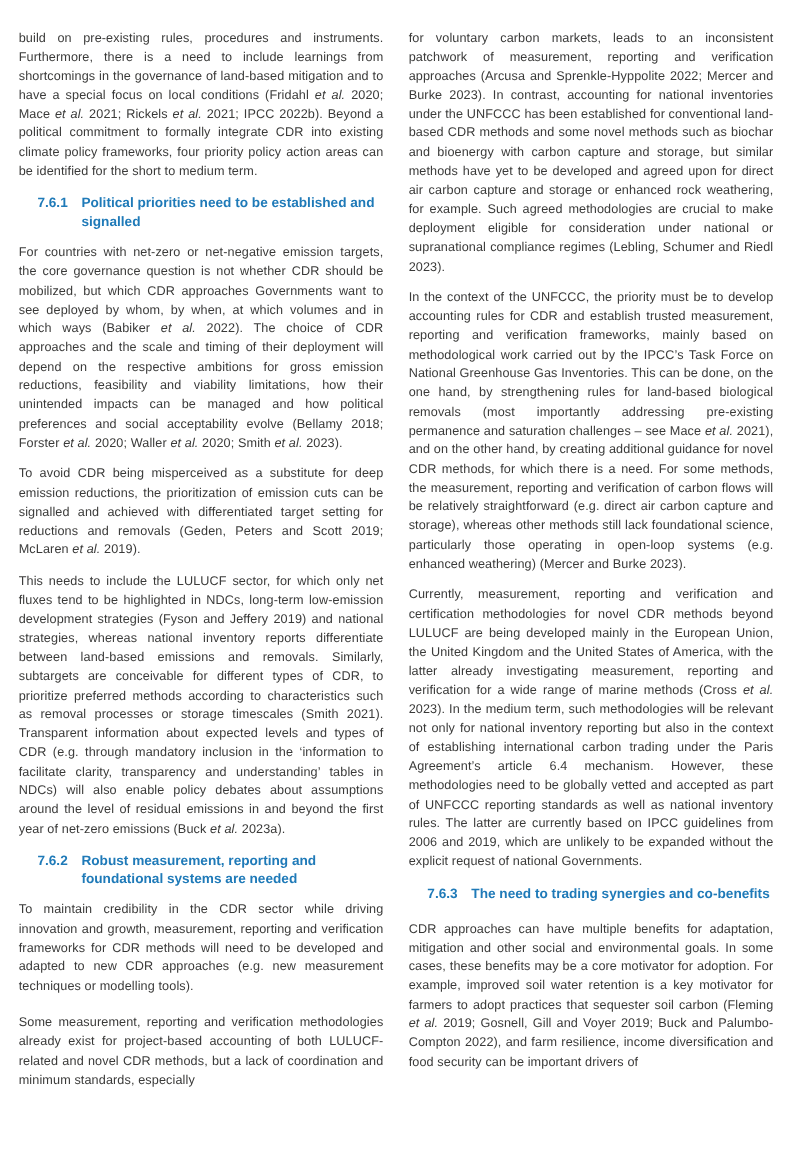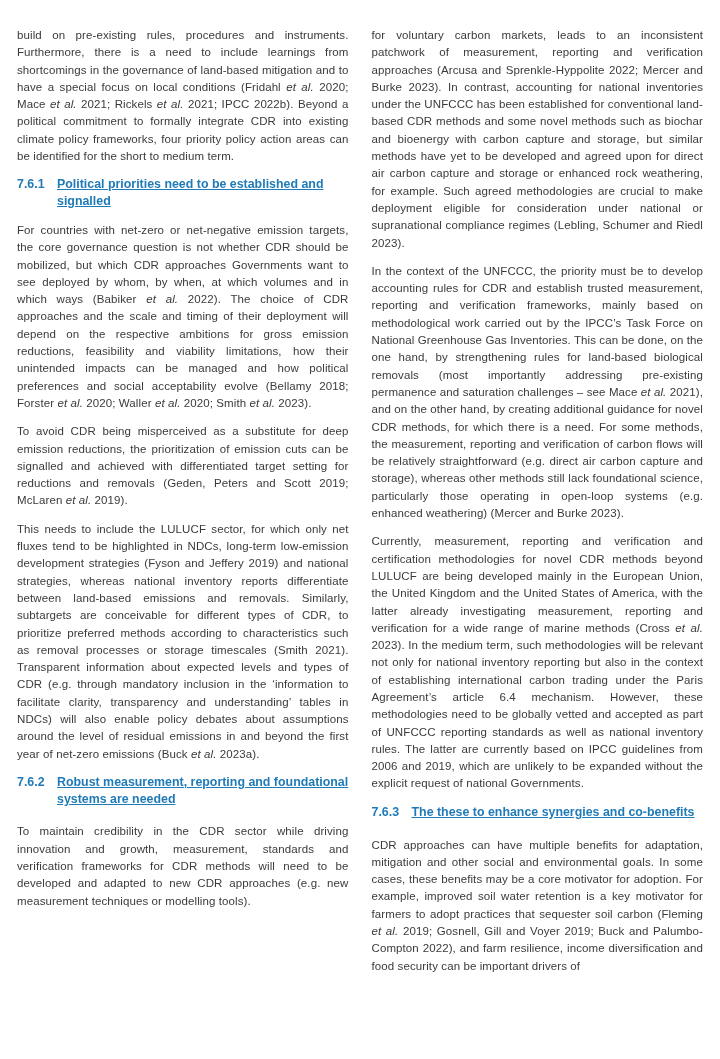--- a/index.html
+++ b/index.html
@@ -37,48 +37,49 @@
     display: flex;
     margin: 7px 0 12px 0;
     font-size: 12.4px;
     line-height: 16.8px;
     font-weight: bold;
     color: var(--heading-color, #1f7ab8);
     text-align: left;
   }
   .heading .num {
     flex: 0 0 40px;
+    margin-left: 17px;
   }
   .heading .htext {
     flex: 1 1 auto;
-    text-decoration: underline;
   }
 </style>
 </head>
 <body style="background: rgb(255, 255, 255);">
 
 <div class="page">
   <div class="column">
       <p class="para">build on pre-existing rules, procedures and instruments. Furthermore, there is a need to include learnings from shortcomings in the governance of land-based mitigation and to have a special focus on local conditions (Fridahl <i>et al.</i> 2020; Mace <i>et al.</i> 2021; Rickels <i>et al.</i> 2021; IPCC 2022b). Beyond a political commitment to formally integrate CDR into existing climate policy frameworks, four priority policy action areas can be identified for the short to medium term.</p>
       <div class="heading">
         <span class="num">7.6.1</span>
         <span class="htext">Political priorities need to be established and signalled</span>
       </div>
       <p class="para">For countries with net-zero or net-negative emission targets, the core governance question is not whether CDR should be mobilized, but which CDR approaches Governments want to see deployed by whom, by when, at which volumes and in which ways (Babiker <i>et al.</i> 2022). The choice of CDR approaches and the scale and timing of their deployment will depend on the respective ambitions for gross emission reductions, feasibility and viability limitations, how their unintended impacts can be managed and how political preferences and social acceptability evolve (Bellamy 2018; Forster <i>et al.</i> 2020; Waller <i>et al.</i> 2020; Smith <i>et al.</i> 2023).</p>
       <p class="para">To avoid CDR being misperceived as a substitute for deep emission reductions, the prioritization of emission cuts can be signalled and achieved with differentiated target setting for reductions and removals (Geden, Peters and Scott 2019; McLaren <i>et al.</i> 2019).</p>
       <p class="para">This needs to include the LULUCF sector, for which only net fluxes tend to be highlighted in NDCs, long-term low-emission development strategies (Fyson and Jeffery 2019) and national strategies, whereas national inventory reports differentiate between land-based emissions and removals. Similarly, subtargets are conceivable for different types of CDR, to prioritize preferred methods according to characteristics such as removal processes or storage timescales (Smith 2021). Transparent information about expected levels and types of CDR (e.g. through mandatory inclusion in the ‘information to facilitate clarity, transparency and understanding’ tables in NDCs) will also enable policy debates about assumptions around the level of residual emissions in and beyond the first year of net-zero emissions (Buck <i>et al.</i> 2023a).</p>
       <div class="heading">
         <span class="num">7.6.2</span>
         <span class="htext">Robust measurement, reporting and foundational systems are needed</span>
       </div>
-      <p class="para">To maintain credibility in the CDR sector while driving innovation and growth, measurement, standards and verification frameworks for CDR methods will need to be developed and adapted to new CDR approaches (e.g. new measurement techniques or modelling tools).</p>
+      <p class="para">To maintain credibility in the CDR sector while driving innovation and growth, measurement, reporting and verification frameworks for CDR methods will need to be developed and adapted to new CDR approaches (e.g. new measurement techniques or modelling tools).</p>
+      <p class="para">Some measurement, reporting and verification methodologies already exist for project-based accounting of both LULUCF-related and novel CDR methods, but a lack of coordination and minimum standards, especially</p>
     </div>
   <div class="column">
       <p class="para">for voluntary carbon markets, leads to an inconsistent patchwork of measurement, reporting and verification approaches (Arcusa and Sprenkle-Hyppolite 2022; Mercer and Burke 2023). In contrast, accounting for national inventories under the UNFCCC has been established for conventional land-based CDR methods and some novel methods such as biochar and bioenergy with carbon capture and storage, but similar methods have yet to be developed and agreed upon for direct air carbon capture and storage or enhanced rock weathering, for example. Such agreed methodologies are crucial to make deployment eligible for consideration under national or supranational compliance regimes (Lebling, Schumer and Riedl 2023).</p>
       <p class="para">In the context of the UNFCCC, the priority must be to develop accounting rules for CDR and establish trusted measurement, reporting and verification frameworks, mainly based on methodological work carried out by the IPCC’s Task Force on National Greenhouse Gas Inventories. This can be done, on the one hand, by strengthening rules for land-based biological removals (most importantly addressing pre-existing permanence and saturation challenges – see Mace <i>et al.</i> 2021), and on the other hand, by creating additional guidance for novel CDR methods, for which there is a need. For some methods, the measurement, reporting and verification of carbon flows will be relatively straightforward (e.g. direct air carbon capture and storage), whereas other methods still lack foundational science, particularly those operating in open-loop systems (e.g. enhanced weathering) (Mercer and Burke 2023).</p>
       <p class="para">Currently, measurement, reporting and verification and certification methodologies for novel CDR methods beyond LULUCF are being developed mainly in the European Union, the United Kingdom and the United States of America, with the latter already investigating measurement, reporting and verification for a wide range of marine methods (Cross <i>et al.</i> 2023). In the medium term, such methodologies will be relevant not only for national inventory reporting but also in the context of establishing international carbon trading under the Paris Agreement’s article 6.4 mechanism. However, these methodologies need to be globally vetted and accepted as part of UNFCCC reporting standards as well as national inventory rules. The latter are currently based on IPCC guidelines from 2006 and 2019, which are unlikely to be expanded without the explicit request of national Governments.</p>
       <div class="heading">
         <span class="num">7.6.3</span>
-        <span class="htext">The these to enhance synergies and co-benefits</span>
+        <span class="htext">The need to trading synergies and co-benefits</span>
       </div>
       <p class="para">CDR approaches can have multiple benefits for adaptation, mitigation and other social and environmental goals. In some cases, these benefits may be a core motivator for adoption. For example, improved soil water retention is a key motivator for farmers to adopt practices that sequester soil carbon (Fleming <i>et al.</i> 2019; Gosnell, Gill and Voyer 2019; Buck and Palumbo-Compton 2022), and farm resilience, income diversification and food security can be important drivers of</p>
     </div>
 </div>
 
 </body></html>

